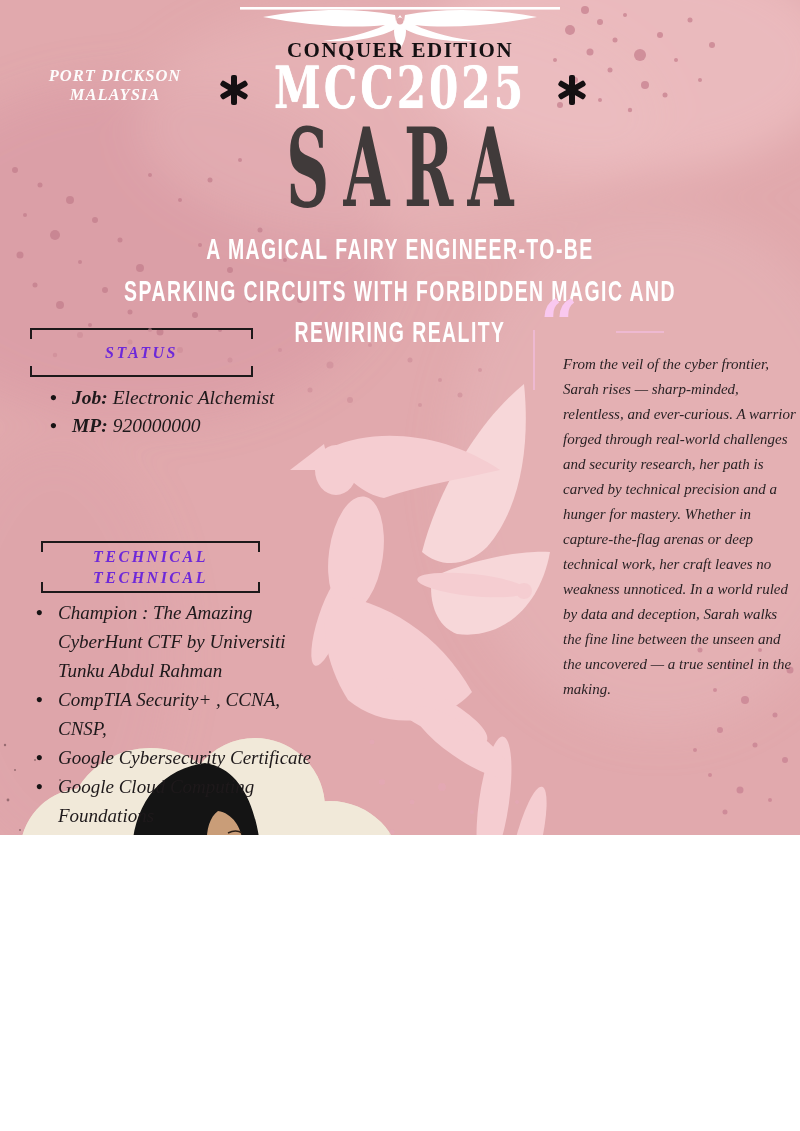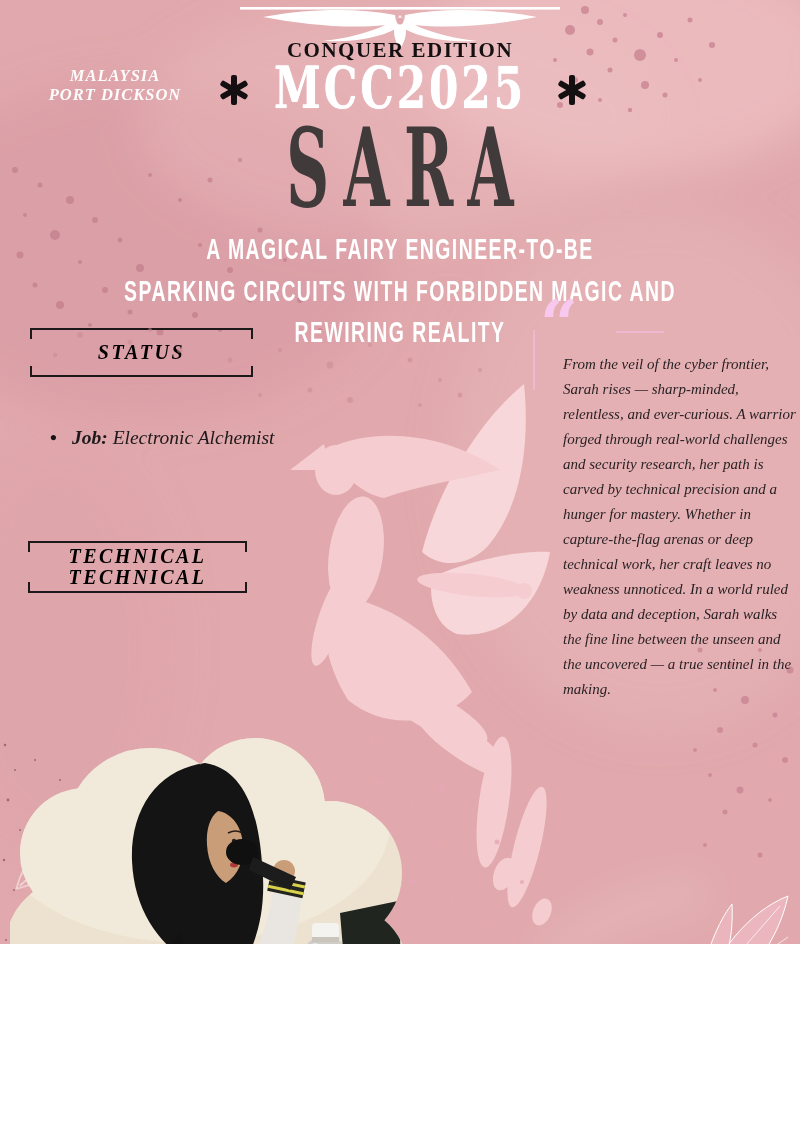--- a/index.html
+++ b/index.html
@@ -1,16 +1,16 @@
 <!DOCTYPE html>
 <html><head>
 <meta charset="utf-8">
 <style>
   html,body{margin:0;padding:0;background:#fff;}
-  .poster{position:relative;width:800px;height:944px;overflow:hidden;
+  .poster{position:relative;width:800px;height:835px;overflow:hidden;
     background:#e1a9ad;font-family:"Liberation Serif",serif;}
   .abs{position:absolute;}
   svg{display:block;}
   
   .edition{left:0;right:0;top:38px;text-align:center;font-weight:700;font-size:21px;
     letter-spacing:1.5px;color:#141012;}
   .mcc{left:0;right:0;top:54px;text-align:center;font-family:"DejaVu Serif",serif;
     font-weight:700;font-size:57px;color:#fff;letter-spacing:4px;
     transform:scaleX(.74);transform-origin:50% 0;text-shadow:0 0 1px #fff;}
   .loc{left:0;top:66px;width:230px;text-align:center;color:#fdfcfc;font-weight:700;
@@ -23,28 +23,28 @@
     color:#403a3a;transform:scaleX(.55);transform-origin:50% 50%;}
   .taglines{left:0;right:0;top:229px;text-align:center;color:#fff;
     font-family:"Liberation Sans",sans-serif;font-weight:700;font-size:27px;line-height:37px;
     letter-spacing:2px;transform:scale(.72,1.12);transform-origin:50% 0;}
   
   .bbox{border-top:2px solid #1d191a;border-bottom:2px solid #1d191a;
     display:flex;align-items:center;justify-content:center;}
   .bbox::before,.bbox::after{content:"";position:absolute;top:-2px;bottom:-2px;width:2px;
     background:linear-gradient(to bottom,#1d191a 0 11px,transparent 11px calc(100% - 11px),#1d191a calc(100% - 11px) 100%);}
   .bbox::before{left:0;} .bbox::after{right:0;}
-  .bbox .t{font-weight:700;font-style:italic;font-size:20px;letter-spacing:2.5px;
-    color:#000000;text-align:right;line-height:21px;}
+  .bbox .t{font-weight:700;font-style:italic;font-size:16px;letter-spacing:2.5px;
+    color:#6d28d9;text-align:right;line-height:21px;}
   .status-box{left:30px;top:328px;width:223px;height:45px;}
-  .tech-box{left:28px;top:541px;width:219px;height:48px;}
+  .tech-box{left:41px;top:541px;width:219px;height:48px;}
   .rank-box{left:572px;top:910px;width:218px;height:46px;}
   
   ul.plist{list-style:none;margin:0;padding:0;}
-  ul.plist li{position:relative;padding-left:22px;font-style:italic;color:#1e191b;margin-top:40px;}
+  ul.plist li{position:relative;padding-left:22px;font-style:italic;color:#1e191b;}
   ul.plist li::before{content:"•";position:absolute;left:0;top:0;font-style:normal;
     font-weight:700;color:#171314;}
   .status-list{left:50px;top:388px;width:320px;font-size:19.5px;}
   .status-list li{margin-bottom:8px;line-height:20px;}
   .status-list .lbl{font-weight:700;}
   .tech-list{left:36px;top:598px;width:290px;font-size:19px;}
   .tech-list li{line-height:29px;white-space:pre-line;margin-bottom:0;}
   
   .qmark{left:540px;top:291px;font-family:"DejaVu Serif",serif;font-weight:700;
     font-size:66px;line-height:66px;color:#f9c8ef;letter-spacing:-4px;}
@@ -332,22 +332,22 @@
       <path d="M160 12 C 120 4 70 6 28 14 C 70 22 115 26 150 22 C 134 30 108 36 88 38 C 120 40 150 33 162 25 Z"></path>
       <path d="M170 12 C 210 4 260 6 302 14 C 260 22 215 26 180 22 C 196 30 222 36 242 38 C 210 40 180 33 168 25 Z"></path>
       <path d="M165 12 C 157 22 157 34 165 46 C 173 34 173 22 165 12 Z"></path>
       <circle cx="165" cy="18" r="3.4" fill="#e1a9ad"></circle>
     </g>
   </svg>
 
   <div class="abs edition">CONQUER EDITION</div>
   <div class="abs mcc">MCC2025</div>
   <div class="abs loc">
+    <div>PORT DICKSON</div>
     <div>MALAYSIA</div>
-    <div>PORT DICKSON</div>
   </div>
   <svg class="abs" style="left:218px;top:74px" width="32" height="32" viewBox="0 0 32 32">
     <g fill="#141012">
         <rect x="13" y="1" width="6" height="30" rx="2"></rect>
       <rect x="13" y="1" width="6" height="30" rx="2" transform="rotate(60 16 16)"></rect>
       <rect x="13" y="1" width="6" height="30" rx="2" transform="rotate(120 16 16)"></rect>
       </g>
   </svg>
   <svg class="abs" style="left:556px;top:74px" width="32" height="32" viewBox="0 0 32 32">
     <g fill="#141012">
@@ -361,28 +361,39 @@
   <div class="abs taglines">
     <div>A MAGICAL FAIRY ENGINEER-TO-BE</div>
     <div>SPARKING CIRCUITS WITH FORBIDDEN MAGIC AND REWIRING REALITY</div>
   </div>
 
   <div class="abs bbox status-box">
     <span class="t">STATUS</span>
   </div>
   <ul class="abs plist status-list">
       <li><span class="lbl">Job:</span> Electronic Alchemist</li>
+      <li><span class="lbl">MP:</span> 920000000</li>
     </ul>
 
   <div class="abs bbox tech-box">
     <span class="t">
       <span>TECHNICAL</span><br>
       <span>TECHNICAL</span>
     </span>
   </div>
+  <ul class="abs plist tech-list">
+      <li>Champion : The Amazing
+CyberHunt CTF by Universiti
+Tunku Abdul Rahman</li>
+      <li>CompTIA Security+ , CCNA,
+CNSP,</li>
+      <li>Google Cybersecurity Certificate</li>
+      <li>Google Cloud Computing
+Foundations</li>
+    </ul>
 
   <div class="abs qline-v"></div>
   <div class="abs qline-h"></div>
   <div class="abs qmark">“</div>
   <div class="abs quote-text">From the veil of the cyber frontier, Sarah rises — sharp-minded, relentless, and ever-curious. A warrior forged through real-world challenges and security research, her path is carved by technical precision and a hunger for mastery. Whether in capture-the-flag arenas or deep technical work, her craft leaves no weakness unnoticed. In a world ruled by data and deception, Sarah walks the fine line between the unseen and the uncovered — a true sentinel in the making.</div>
 
   <svg class="abs" style="left:0;top:0;pointer-events:none" width="800" height="1131" viewBox="0 0 800 1131">
     <g fill="#cb8995" opacity=".55">
       <circle cx="80" cy="335" r="3"></circle>
         <circle cx="130" cy="342" r="2.5"></circle>

